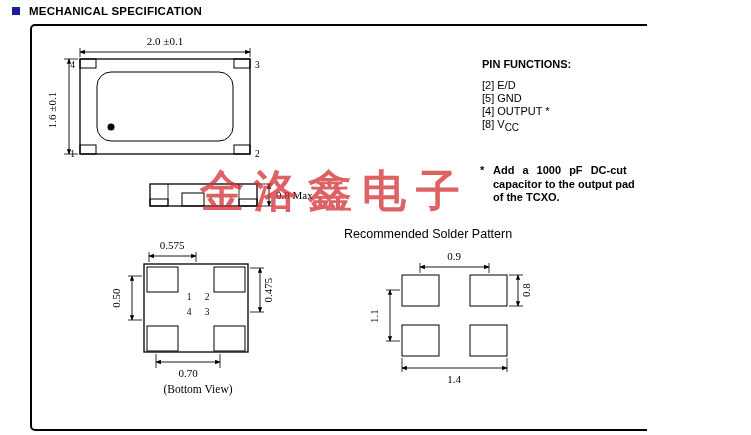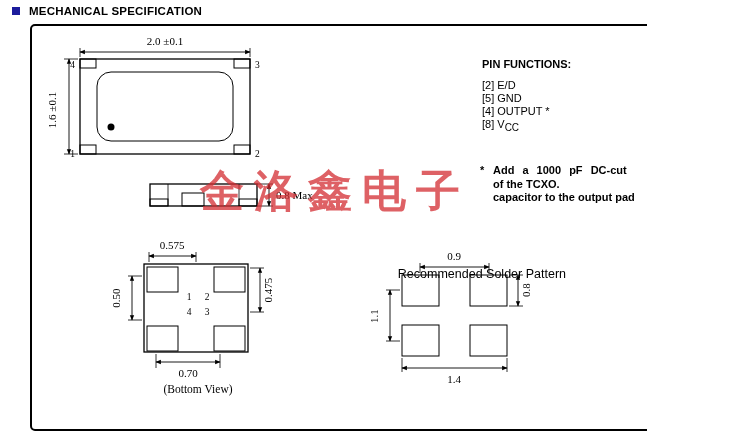--- a/index.html
+++ b/index.html
@@ -22,21 +22,21 @@
   .dtxt { font-family:"Liberation Serif", serif; font-size:11px; fill:#000; }
   .ptxt { font-family:"Liberation Serif", serif; font-size:9.5px; fill:#000; }
   .ctxt { font-family:"Liberation Serif", serif; font-size:11.5px; fill:#000; }
   .pinfn { position:absolute; left:450px; top:32px; font-size:11px; line-height:13px; }
   .pinfn-heading { font-weight:bold; margin-bottom:8px; }
   .pinfn sub { font-size:10px; }
   .note { position:absolute; left:448px; top:138px; width:180px; font-size:11px; line-height:13.5px;font-weight:bold; }
   .note-star { display:inline-block; width:13px; }
   .note-row  { word-spacing:5px; }
   .note-cont { padding-left:13px; }
-  .solder-title { position:absolute; left:312px; top:201px; width:222px; text-align:right; font-size:12.5px;margin-top:40px; }
+  .solder-title { position:absolute; left:312px; top:201px; width:222px; text-align:left; font-size:12.5px; }
   .watermark {
     position:absolute; left:168px; top:136px; white-space:nowrap;
     font-family:"DejaVu Sans", sans-serif; font-weight:bold;
     font-size:44px; letter-spacing:10px; color:rgba(211,44,50,0.75); z-index:5;
   }
 </style>
 </head>
 <body>
 
 <div class="page">
@@ -185,22 +185,22 @@
     <div class="pinfn">
       <div class="pinfn-heading">PIN FUNCTIONS:</div>
       <div class="pinfn-item">[2] E/D</div>
       <div class="pinfn-item">[5] GND</div>
       <div class="pinfn-item">[4] OUTPUT *</div>
       <div class="pinfn-item"><span>[8] V</span><sub>CC</sub></div>
     </div>
 
     <div class="note">
       <div class="note-row"><span class="note-star">*</span><span>Add a 1000 pF DC-cut</span></div>
+      <div class="note-cont">capacitor to the output pad</div>
       <div class="note-cont">of the TCXO.</div>
-      <div class="note-cont">capacitor to the output pad</div>
     </div>
 
     <div class="solder-title">Recommended Solder Pattern</div>
 
     <div class="watermark">金洛鑫电子</div>
 
   </div>
 </div>
 
 </body></html>

